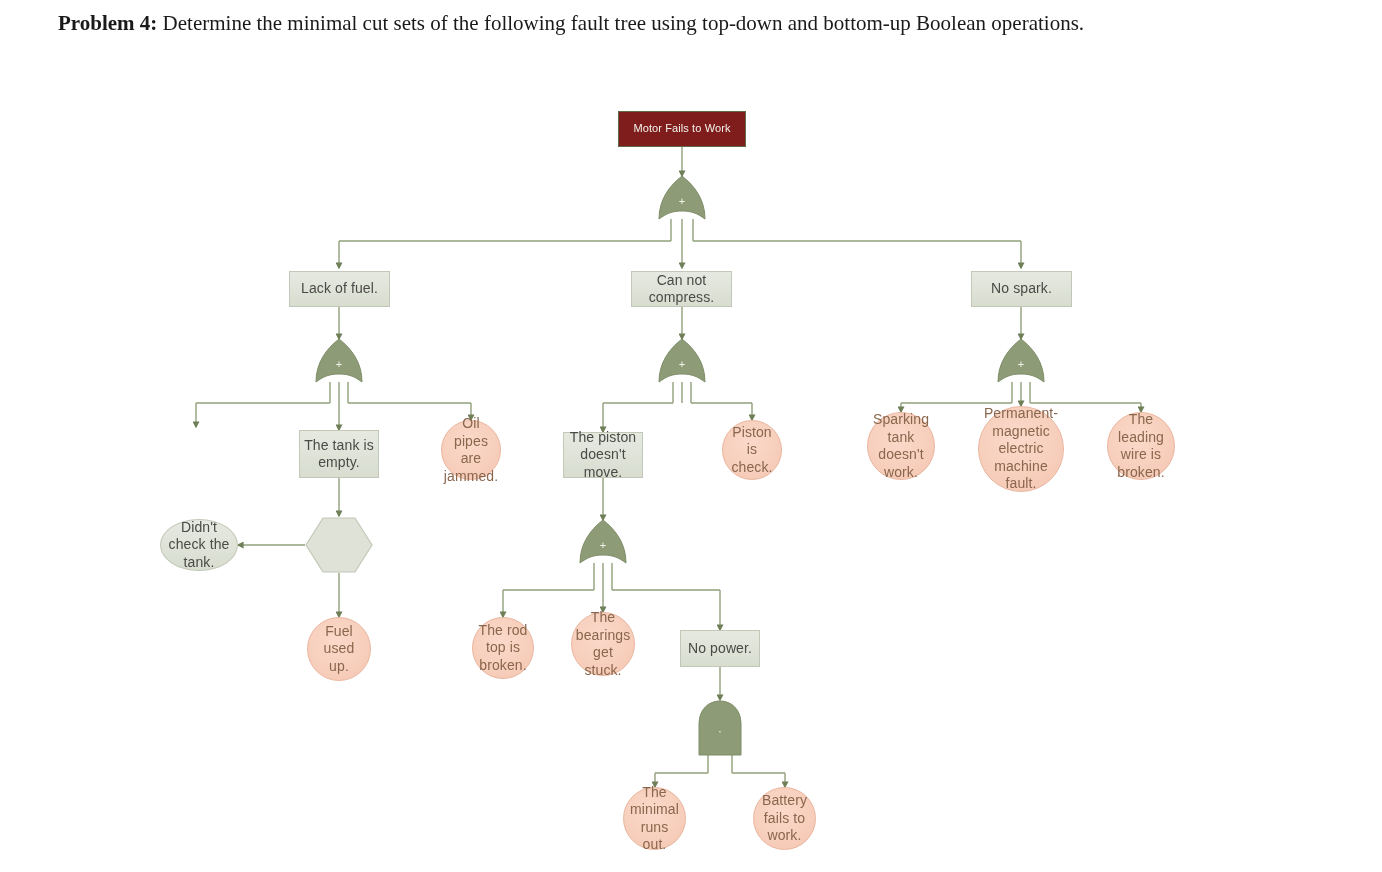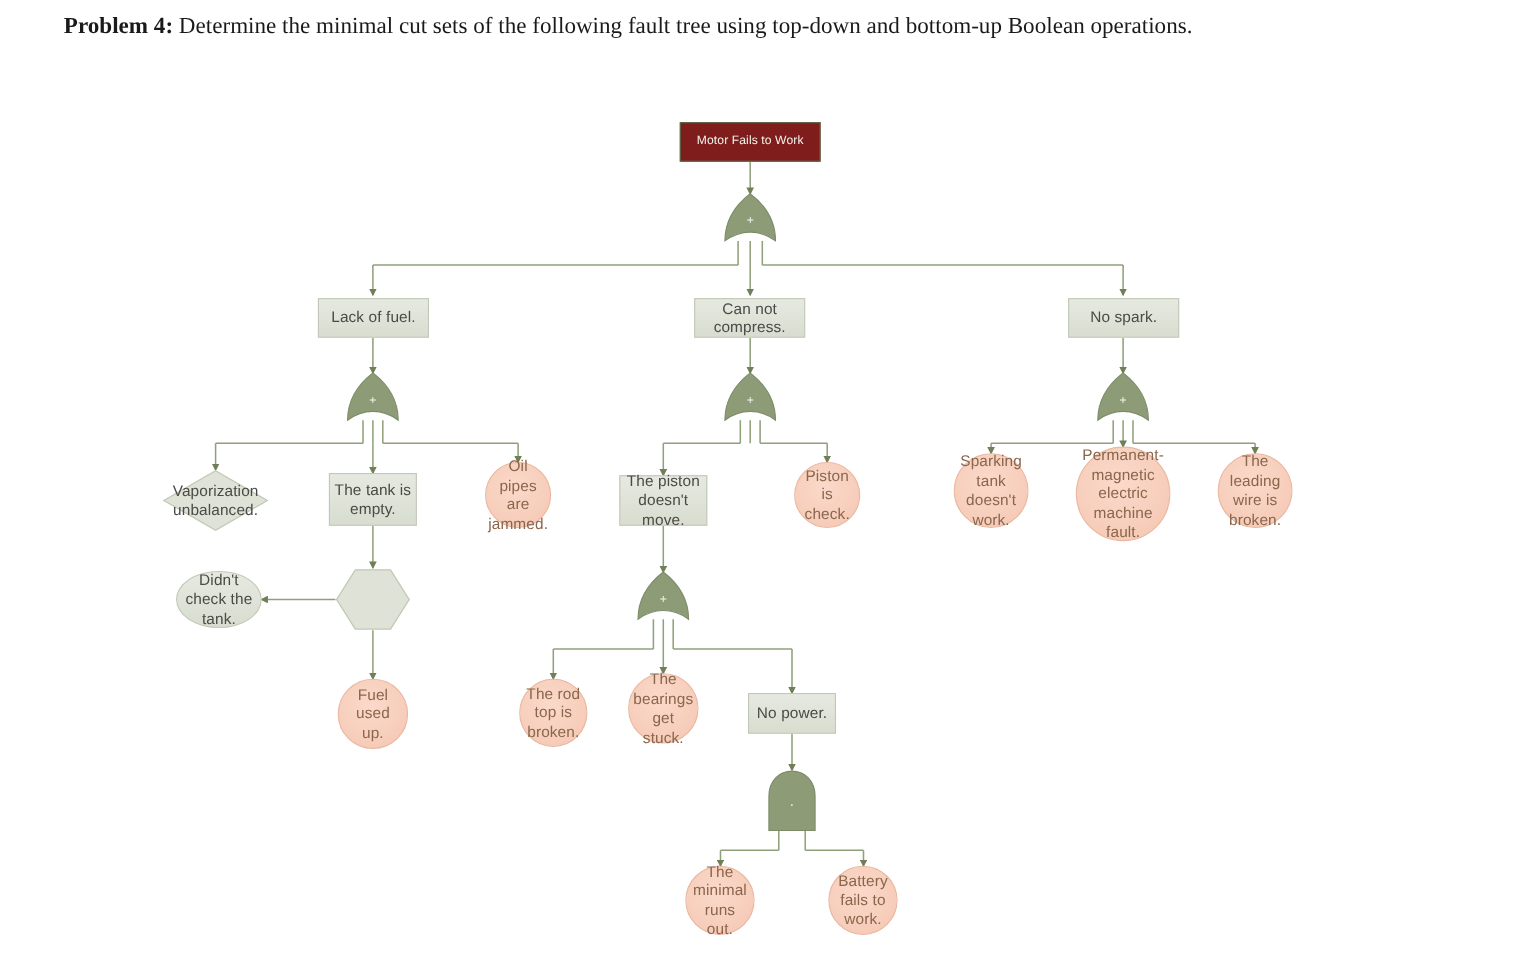--- a/index.html
+++ b/index.html
@@ -266,26 +266,20 @@
     <div class="gate-symbol">+</div>
   </div>
 
   <div class="gate or-gate" style="left:996px; top:339px; width:50px; height:43px;">
     <svg width="50" height="43" viewBox="0 0 50 43">
       <path d="M 25 0 C 38 10, 48 24, 48 43 C 40 37, 34 35, 25 35 C 16 35, 10 37, 2 43 C 2 24, 12 10, 25 0 Z" fill="#8d9c77" stroke="#7d8c68" stroke-width="1"></path>
     </svg>
     <div class="gate-symbol">+</div>
   </div>
 
-  <div class="node diamond" style="left:148px; top:427px; width:96px; height:56px;">
-    <svg class="diamond-shape" viewBox="0 0 96 56" preserveAspectRatio="none">
-      <polygon points="48,1 95,28 48,55 1,28" fill="#dfe3d7" stroke="#c2c8b7" stroke-width="1.2"></polygon>
-    </svg>
-    <span class="node-label">Vaporization unbalanced.</span>
-  </div>
 
   <div class="node rect" style="left:299px; top:430px; width:80px; height:48px;">
     <span class="node-label">The tank is empty.</span>
   </div>
 
   <div class="node circle" style="left:441px; top:420px; width:60px; height:60px;">
     <span class="node-label">Oil pipes are jammed.</span>
   </div>
 
   <div class="node hexagon" style="left:305px; top:517px; width:68px; height:56px;">

